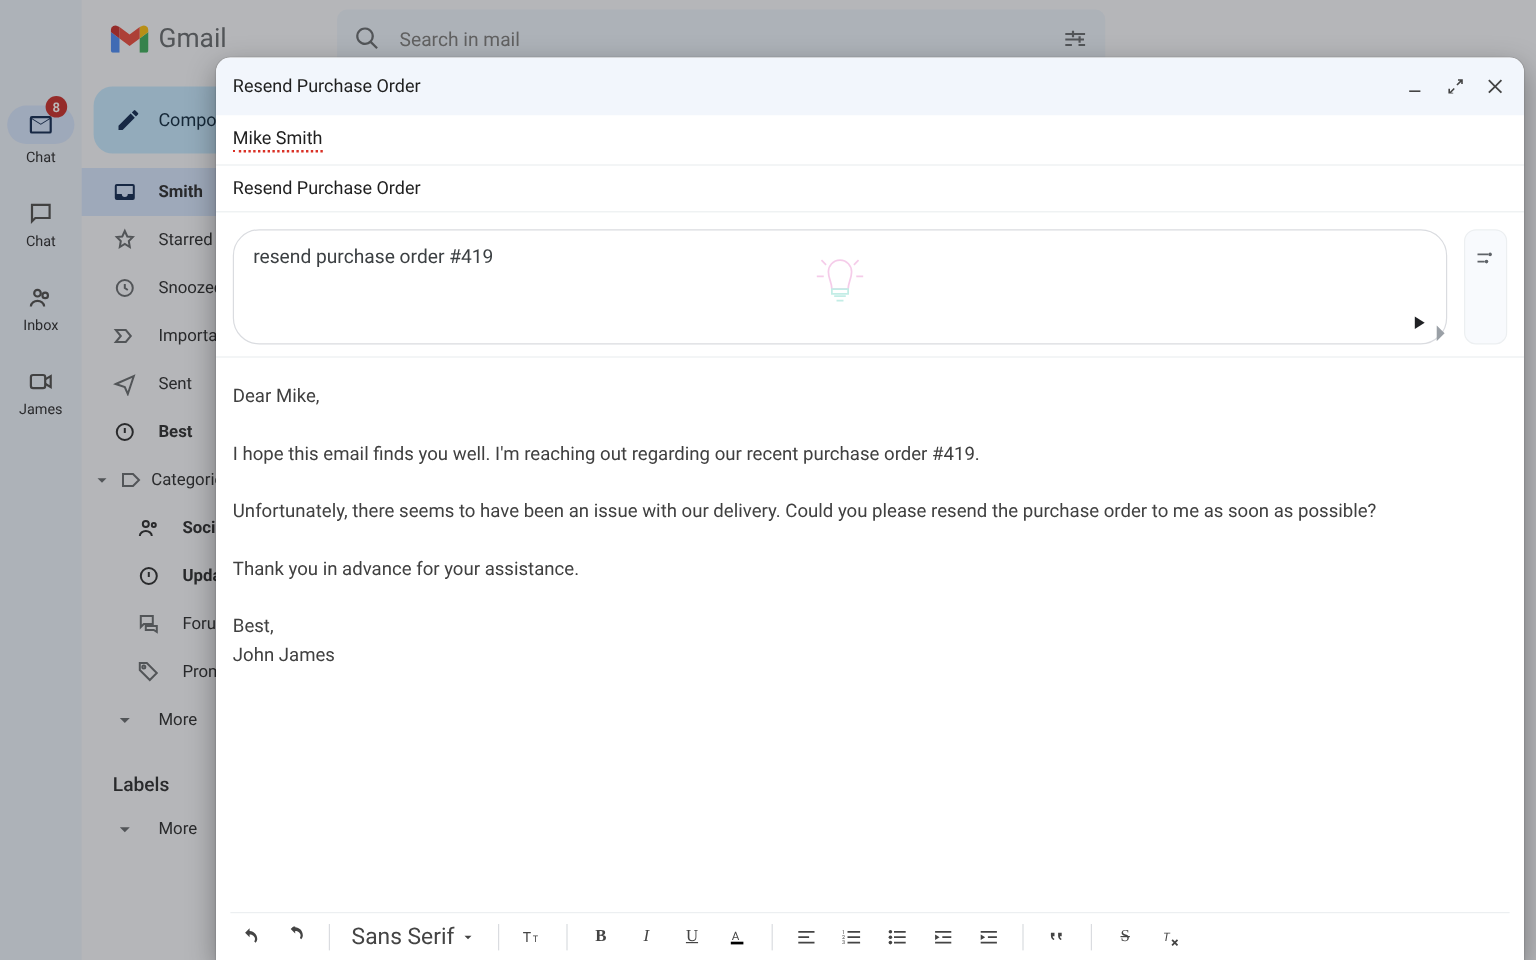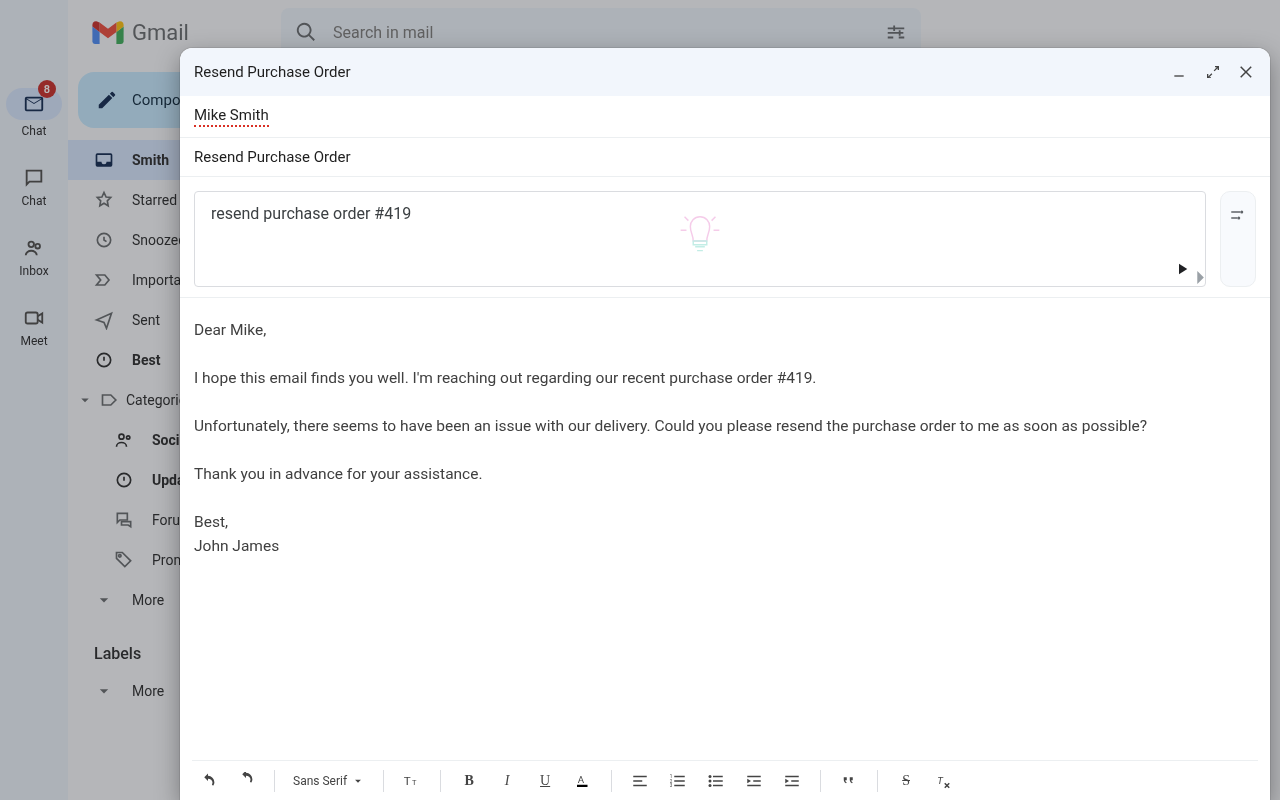--- a/index.html
+++ b/index.html
@@ -38,29 +38,29 @@
   .labels-h { padding: 24px 0 8px 26px; font-size:16px; color:#202124; font-weight:500;}
   
   .compose { position:absolute; z-index:10; left:180px; top:48px; width:1090px; height:752px; background:#fff; border-radius:12px 12px 0 0; box-shadow: 0 8px 24px rgba(0,0,0,.35), 0 0 0 1px rgba(0,0,0,.08); display:flex; flex-direction:column; overflow:hidden;}
   .c-head { height:48px; background:#f2f6fc; display:flex; align-items:center; padding:0 14px; border-radius:12px 12px 0 0;}
   .c-title { font-size:15px; color:#1f1f1f;}
   .c-head-actions { margin-left:auto; display:flex; gap:16px; color:#444;}
   .c-head-actions .ic { width:18px; height:18px; cursor:pointer; display:flex; align-items:center; justify-content:center;}
   .c-field { padding: 10px 14px; border-bottom:1px solid #eceff1; font-size:15px; color:#1f1f1f;}
   .recip { display:inline-block; border-bottom:2px dotted #d93025; padding-bottom:1px;}
   .ai-row { padding: 14px 14px 10px 14px; display:flex; gap:14px; border-bottom:1px solid #eceff1;}
-  .ai-box { flex:1; border:1px solid #dadce0; border-radius:4px; position:relative; min-height:96px; padding:12px 16px; font-size:16px; color:#3c4043; background:#fff;}
+  .ai-box { flex:1; border:1px solid #dadce0; border-radius:22px; position:relative; min-height:96px; padding:12px 16px; font-size:16px; color:#3c4043; background:#fff;}
   .ai-box .play { position:absolute; right:14px; bottom:8px; }
   .ai-box .grip { position:absolute; right:4px; bottom:2px; color:#9aa0a6; font-size:12px; transform: rotate(-45deg);}
   .ai-side { width:36px; border:1px solid #eceff1; border-radius:10px; background:#f8fafd; display:flex; align-items:flex-start; justify-content:center; padding-top:14px;}
   .ai-ghost { position:absolute; left:50%; top:50%; transform:translate(-50%,-55%); width:58px; height:58px; opacity:.45; }
   .body-text { flex:1; padding: 20px 14px; font-size:15.5px; color:#404040; line-height:1.55; white-space:pre-wrap; overflow:auto;}
   .toolbar { height:40px; border-top:1px solid #eceff1; margin:0 12px; display:flex; align-items:center; gap:18px; padding:0 6px; color:#444; font-size:14px;}
   .toolbar .sep { width:1px; height:22px; background:#dadce0; }
-  .toolbar .font-name { font-size:12px; display:flex; align-items:center; gap:4px;}
+  .toolbar .font-name { font-size:19px; display:flex; align-items:center; gap:4px;}
   .tb-ic { width:20px; height:20px; display:flex; align-items:center; justify-content:center; }
   .strike { text-decoration: line-through; }
   svg { display:block; }
 </style>
 </head>
 <body>
 <div class="app">
 
 <div class="bg">
   <div class="rail">
@@ -91,21 +91,21 @@
       </span>
       <span class="rail-label">Inbox</span>
     </div>
     <div class="rail-item">
       <span class="rail-icon">
         <svg viewBox="0 0 24 24" width="22" height="22" fill="none" stroke="#444" stroke-width="2">
               <rect x="3" y="6" width="13" height="12" rx="2"></rect>
               <path d="M16 10l5-3v10l-5-3"></path>
             </svg>
       </span>
-      <span class="rail-label">Meet</span>
+      <span class="rail-label">James</span>
     </div>
   </div>
 
   <div class="main-col">
     <div class="topbar">
       <div class="brand">
         <span>
           <svg width="32" height="24" viewBox="0 0 52 40">
                 <path fill="#4285F4" d="M4 40h8V20L0 11v25a4 4 0 0 0 4 4z"></path>
                 <path fill="#34A853" d="M40 40h8a4 4 0 0 0 4-4V11l-12 9z"></path>

